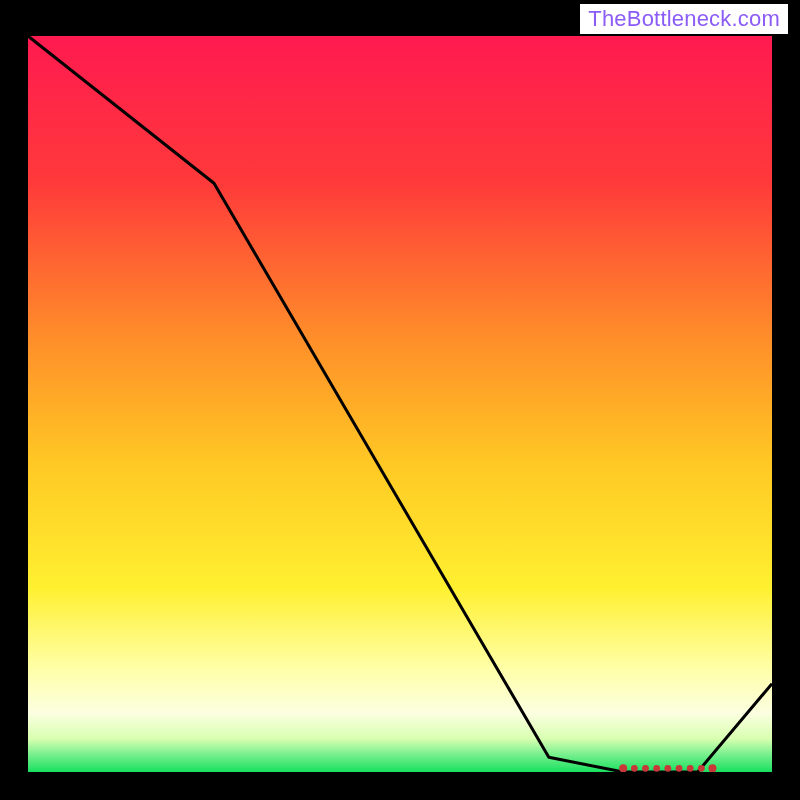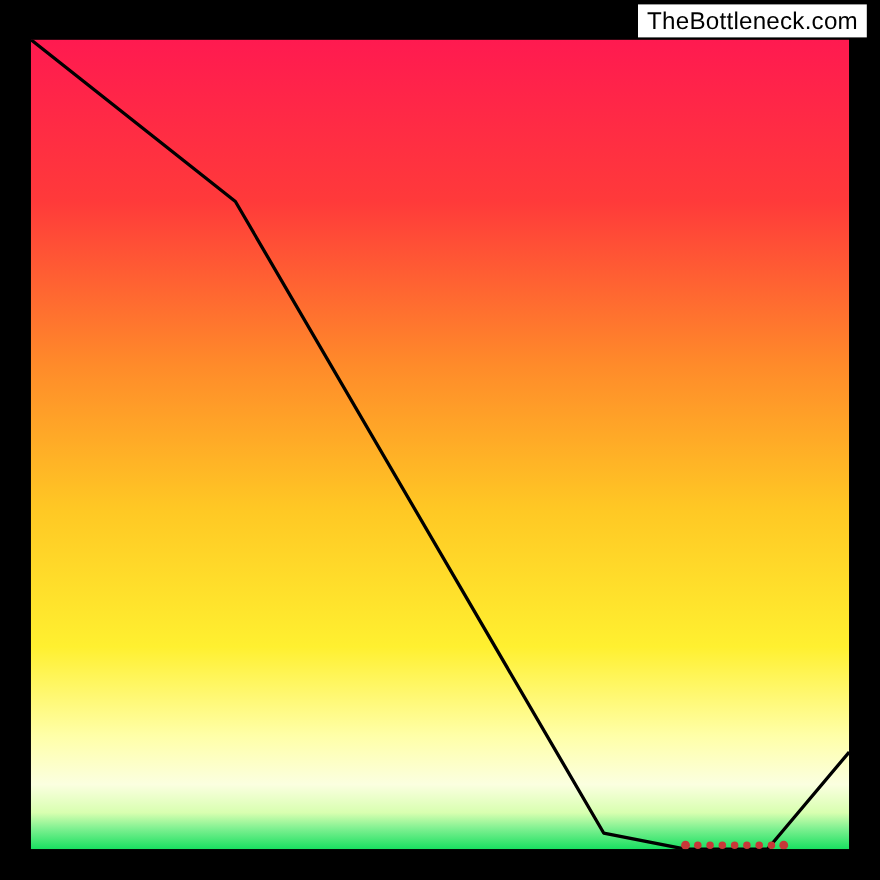--- a/index.html
+++ b/index.html
@@ -15,21 +15,21 @@
     position: relative;
     width: 800px;
     height: 800px;
     background: #000;
   }
   .watermark {
     position: absolute;
     top: 4px;
     right: 12px;
     background: #fff;
-    color: #000000;
+    color: #8b5cf6;
     font-size: 22px;
     font-weight: 400;
     padding: 2px 8px 2px 8px;
     letter-spacing: 0.2px;
   }
   .plot-area {
     position: absolute;
     left: 28px;
     top: 36px;
     width: 744px;

